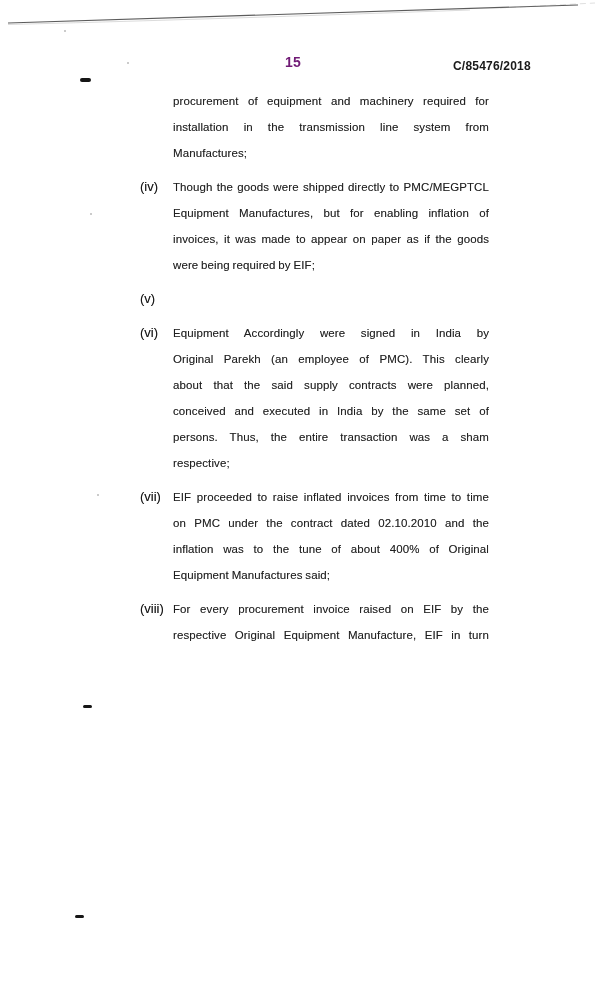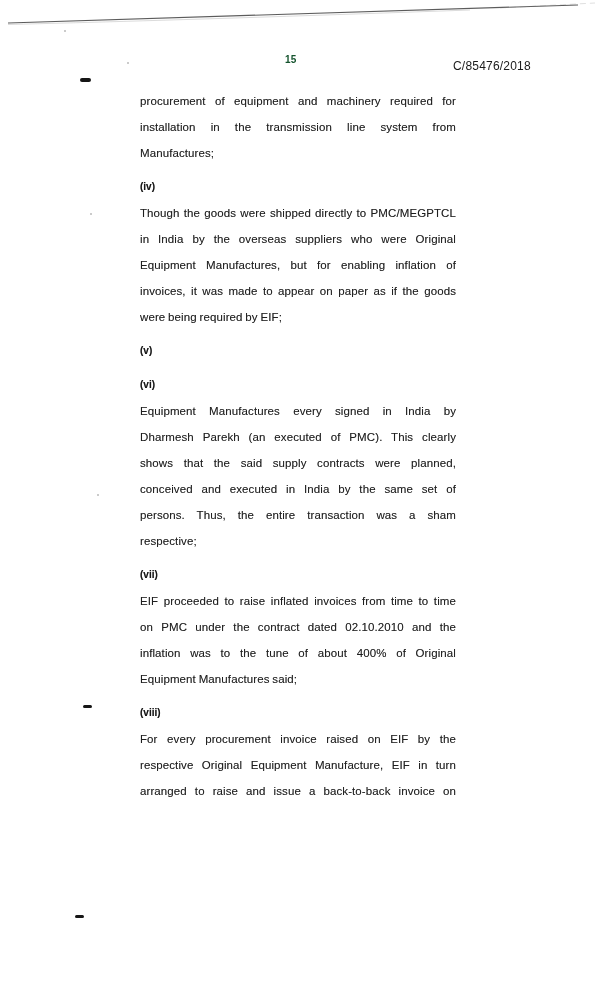--- a/index.html
+++ b/index.html
@@ -19,50 +19,49 @@
   .scanline {
     position: absolute;
     top: 0;
     left: 0;
     pointer-events: none;
   }
   .page-number {
     position: absolute;
     top: 54px;
     left: 285px;
-    font-size: 10px;
+    font-size: 14px;
     font-weight: bold;
-    color: #14532d;
+    color: #701a75;
     letter-spacing: 0.3px;
   }
   .case-ref {
     position: absolute;
     top: 59px;
     left: 453px;
     font-size: 12px;
-    font-weight: normal;
+    font-weight: bold;
     color: #1a1a1a;
     letter-spacing: 0.2px;
   }
   .doc-body {
     position: absolute;
     top: 88px;
     left: 140px;
     width: 352px;
   }
   .para {
     display: flex;
     margin: 0 0 8px 0;
-    flex-direction: column;
   }
   .plabel {
     flex: none;
     width: 33px;
-    font-size: 10px;
-    font-weight: bold;
+    font-size: 13px;
+    font-weight: normal;
     line-height: 26px;
     color: #171717;
     text-shadow: 0 0 0.5px rgba(25,25,25,0.45);
   }
   .ptext {
     flex: none;
     width: 316px;
   }
   .pline {
     font-size: 11.5px;
@@ -129,52 +128,50 @@
         <div class="ptext">
           <div class="pline">procurement of equipment and machinery required for</div>
           <div class="pline">installation in the transmission line system from</div>
           <div class="pline last">Manufactures;</div>
         </div>
       </div>
       <div class="para">
         <div class="plabel">(iv)</div>
         <div class="ptext">
           <div class="pline">Though the goods were shipped directly to PMC/MEGPTCL</div>
-          <div class="pline">in India by the overseas suppliers who were Original</div>
           <div class="pline">Equipment Manufactures, but for enabling inflation of</div>
           <div class="pline">invoices, it was made to appear on paper as if the goods</div>
           <div class="pline last">were being required by EIF;</div>
         </div>
       </div>
       <div class="para">
         <div class="plabel">(v)</div>
       </div>
       <div class="para">
         <div class="plabel">(vi)</div>
         <div class="ptext">
-          <div class="pline">Equipment Manufactures every signed in India by</div>
-          <div class="pline">Dharmesh Parekh (an executed of PMC). This clearly</div>
-          <div class="pline">shows that the said supply contracts were planned,</div>
+          <div class="pline">Equipment Accordingly were signed in India by</div>
+          <div class="pline">Original Parekh (an employee of PMC). This clearly</div>
+          <div class="pline">about that the said supply contracts were planned,</div>
           <div class="pline">conceived and executed in India by the same set of</div>
           <div class="pline">persons. Thus, the entire transaction was a sham</div>
           <div class="pline last">respective;</div>
         </div>
       </div>
       <div class="para">
         <div class="plabel">(vii)</div>
         <div class="ptext">
           <div class="pline">EIF proceeded to raise inflated invoices from time to time</div>
           <div class="pline">on PMC under the contract dated 02.10.2010 and the</div>
           <div class="pline">inflation was to the tune of about 400% of Original</div>
           <div class="pline last">Equipment Manufactures said;</div>
         </div>
       </div>
       <div class="para">
         <div class="plabel">(viii)</div>
         <div class="ptext">
           <div class="pline">For every procurement invoice raised on EIF by the</div>
           <div class="pline">respective Original Equipment Manufacture, EIF in turn</div>
-          <div class="pline">arranged to raise and issue a back-to-back invoice on</div>
         </div>
       </div>
     </div>
 
 </div>
 
 </body></html>

